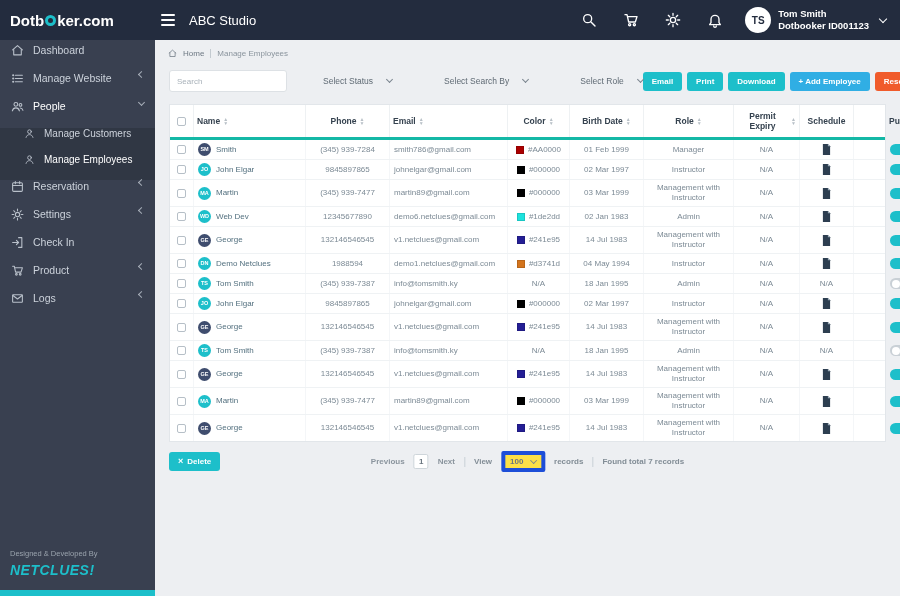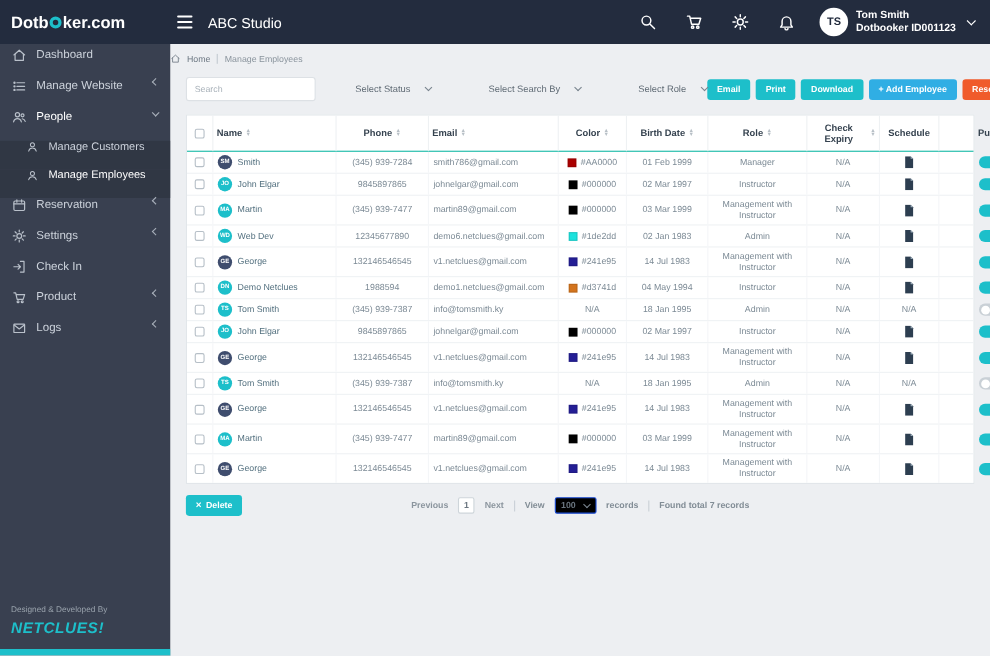--- a/index.html
+++ b/index.html
@@ -40,21 +40,21 @@
   .sb-item.active .sb-label{color:#fff;}
   .sb-chevron{margin-left:auto;display:inline-block;border:solid #a7aeb9;border-width:0 1.3px 1.3px 0;padding:2px;}
   .ch-left{transform:rotate(135deg);}
   .ch-down{transform:rotate(45deg);}
   .sb-footer{margin-top:auto;padding:10px 10px 12px;font-size:7.5px;color:#9aa3ad;}
   .netclues{color:var(--accent-teal);font-weight:bold;font-style:italic;font-size:14px;margin-top:4px;letter-spacing:.5px;}
   .sb-strip{height:6px;background:var(--accent-teal);}
 
   
   .main{flex:1;display:flex;flex-direction:column;background:#edeff2;min-width:0;}
-  .breadcrumb{display:flex;align-items:center;gap:6px;padding:9px 0 4px;font-size:8px;color:#6d7883;}
+  .breadcrumb{display:flex;align-items:center;gap:6px;padding:9px 13px 4px;font-size:8px;color:#6d7883;}
   .bc-home-icon{width:9px;height:9px;display:inline-flex;color:#6d7883;}
   .bc-home-icon svg{width:100%;height:100%;}
   .bc-sep{width:1px;height:9px;background:#c3cad0;}
   .bc-current{color:#8a949d;}
 
   
   .filterbar{display:flex;align-items:center;padding:8px 14px 0;}
   .search-box{width:118px;height:22px;background:#fff;border:1px solid #dde1e5;border-radius:3px;display:flex;align-items:center;padding:0 7px;}
   .search-box input{border:0;outline:0;flex:1;font-size:8px;color:#556;min-width:0;font-family:inherit;}
   .search-box input::placeholder{color:#a9b2ba;}
@@ -63,21 +63,21 @@
   .fselect{display:flex;align-items:center;font-size:8.5px;color:#5f6a74;cursor:pointer;white-space:nowrap;}
   .fselect .chev-sm{display:inline-block;border:solid #7a858f;border-width:0 1.2px 1.2px 0;padding:2px;transform:rotate(45deg);margin-left:14px;margin-top:-3px;}
   .fbuttons{margin-left:auto;display:flex;gap:5px;align-items:center;}
   .btn{height:19px;border:0;border-radius:3px;color:#fff;font-size:8px;font-weight:bold;padding:0 9px;cursor:pointer;font-family:inherit;white-space:nowrap;}
   .btn.teal{background:var(--accent-teal);}
   .btn.blue{background:var(--accent-blue);}
   .btn.orange{background:var(--accent-orange);}
 
   
   .tablewrap{margin:12px 14px 0;background:#fff;border:1px solid #e2e6ea;}
-  .thead{display:flex;border-bottom:1px solid #14b8a6;}
+  .thead{display:flex;border-bottom:3px solid #14b8a6;}
   .th{font-size:8.5px;font-weight:bold;color:#35424f;padding:6px 3px;display:flex;align-items:center;justify-content:center;text-align:center;border-right:1px solid #eef1f3;cursor:pointer;}
   .th:last-child{border-right:0;}
   .sort{display:inline-flex;flex-direction:column;margin-left:3px;color:#b7bfc6;font-size:5px;line-height:4px;}
   .tr{display:flex;border-bottom:1px solid #eff2f4;align-items:stretch;}
   .tr:last-child{border-bottom:0;}
   .td{font-size:8px;color:#7c8a95;padding:3px 4px;display:flex;align-items:center;justify-content:center;text-align:center;border-right:1px solid #f4f6f8;min-height:18px;line-height:1.25;word-break:break-word;}
   .td:last-child{border-right:0;}
   .c-check{width:24px;flex-shrink:0;}
   .c-name{width:112px;flex-shrink:0;justify-content:flex-start;text-align:left;}
   .c-phone{width:84px;flex-shrink:0;}
@@ -102,21 +102,21 @@
   .toggle.off::after{left:2px;}
 
   
   .footerbar{display:flex;align-items:center;padding:10px 14px;position:relative;}
   .delete-btn{display:inline-flex;align-items:center;gap:4px;}
   .delete-btn .x{font-size:9px;line-height:1;}
   .pagination{position:absolute;left:50%;transform:translateX(-50%);display:flex;align-items:center;gap:9px;font-size:8px;color:#828d96;white-space:nowrap;font-weight:bold;}
   .pg-link{cursor:pointer;color:#8b959e;}
   .pg-page{width:15px;height:15px;border:1px solid #ced5da;background:#fff;border-radius:2px;display:inline-flex;align-items:center;justify-content:center;color:#6b7680;cursor:pointer;}
   .pg-sep{width:1px;height:10px;background:#c9d0d6;}
-  .pg-select{display:inline-flex;align-items:center;gap:8px;border:1px solid #1d4ed8;background:#000000;border-radius:2px;padding:2px 5px;cursor:pointer;color:#6b7680;}
+  .pg-select{display:inline-flex;align-items:center;gap:8px;border:4px solid #1d4ed8;background:#fde047;border-radius:2px;padding:2px 5px;cursor:pointer;color:#6b7680;}
   .pg-select .chev-sm{display:inline-block;border:solid #7a858f;border-width:0 1.1px 1.1px 0;padding:1.8px;transform:rotate(45deg);margin-top:-2px;}
 </style>
 </head>
 <body>
 
 <div class="app">
 
   <header class="header">
     <div class="logo">
       <span>Dotb</span>
@@ -367,21 +367,21 @@
               </span>
   </div>
             <div class="th c-role">
     <span class="th-label">Role</span>
     <span class="sort">
                 <span>▲</span>
                 <span>▼</span>
               </span>
   </div>
             <div class="th c-permit">
-    <span class="th-label">Check Expiry</span>
+    <span class="th-label">Permit Expiry</span>
     <span class="sort">
                 <span>▲</span>
                 <span>▼</span>
               </span>
   </div>
             <div class="th c-schedule">
     <span class="th-label">Schedule</span>
 
   </div>
             <div class="th c-publish">

